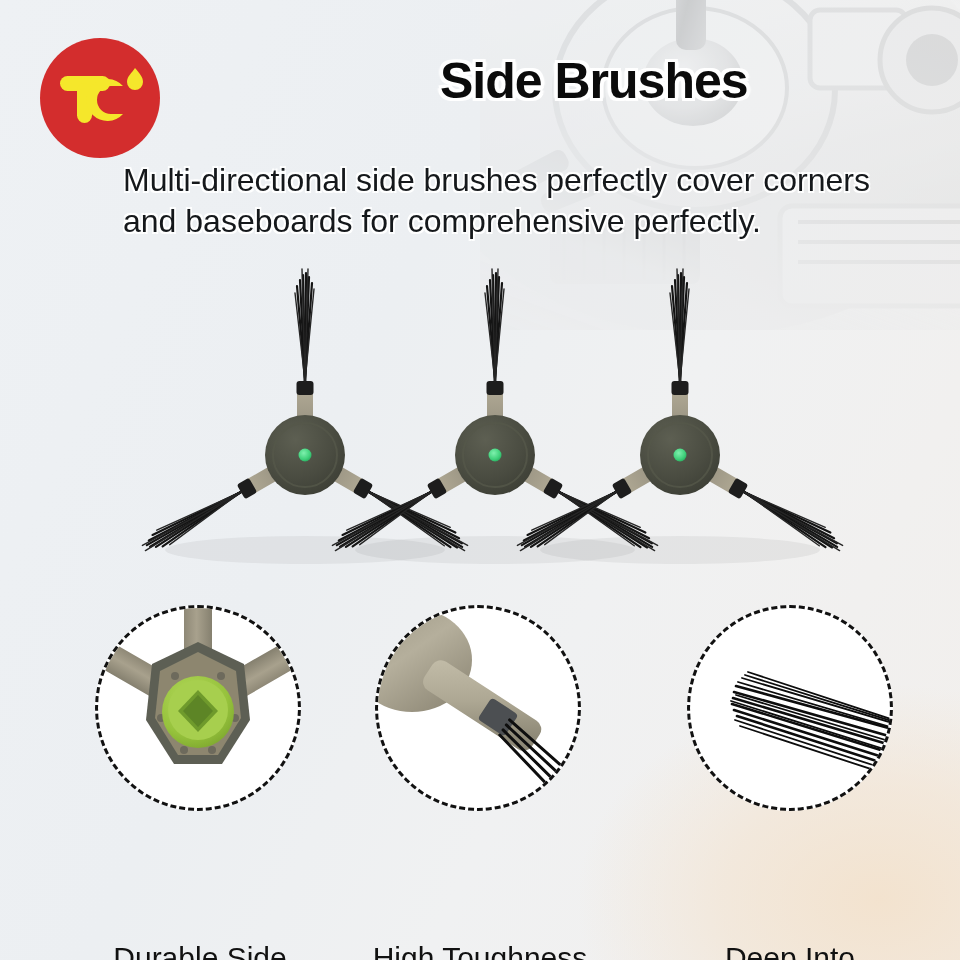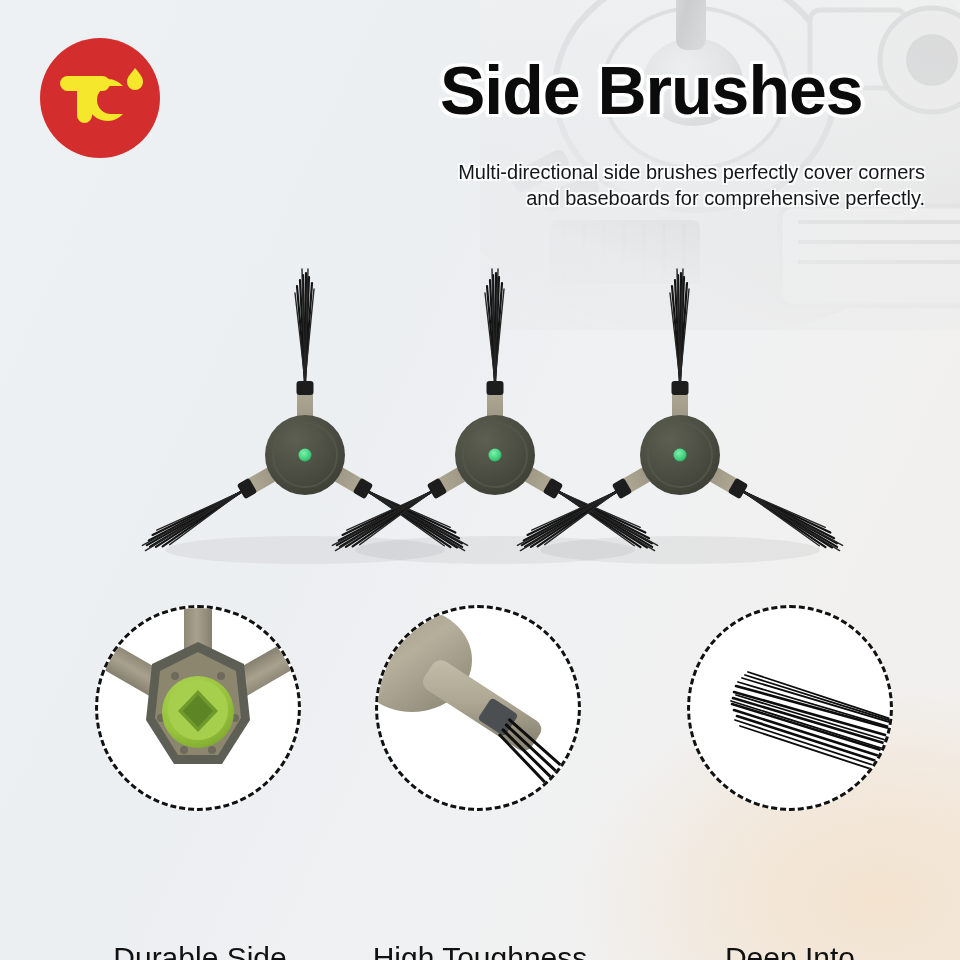--- a/index.html
+++ b/index.html
@@ -58,38 +58,37 @@
     position: relative;
     width: 100%;
     height: 100%;
   }
 
   
   .headline {
     position: absolute;
     left: 440px;
     top: 56px;
-    font-size: 68px;
+    font-size: 50px;
     font-weight: bold;
     letter-spacing: -1px;
     color: #0b0b0b;
     line-height: 1;
     white-space: nowrap;
     text-shadow:
       -3px -3px 0 #ffffff, 3px -3px 0 #ffffff, -3px 3px 0 #ffffff, 3px 3px 0 #ffffff,
       -3px 0 0 #ffffff, 3px 0 0 #ffffff, 0 -3px 0 #ffffff, 0 3px 0 #ffffff,
       -4px 0 2px #ffffff, 4px 0 2px #ffffff;
   }
   .subhead {
     position: absolute;
-    left: 105px;
+    left: 123px;
     top: 160px;
     width: 820px;
-    text-align: right;
-    font-size: 20px;
+    font-size: 32px;
     line-height: 1.28;
     color: #15181b;
     text-shadow:
       -1.6px -1.6px 0 rgba(255,255,255,0.95), 1.6px -1.6px 0 rgba(255,255,255,0.95),
       -1.6px 1.6px 0 rgba(255,255,255,0.95), 1.6px 1.6px 0 rgba(255,255,255,0.95);
   }
   .subhead .l2 { display: block; }
 
   
   .hero {

